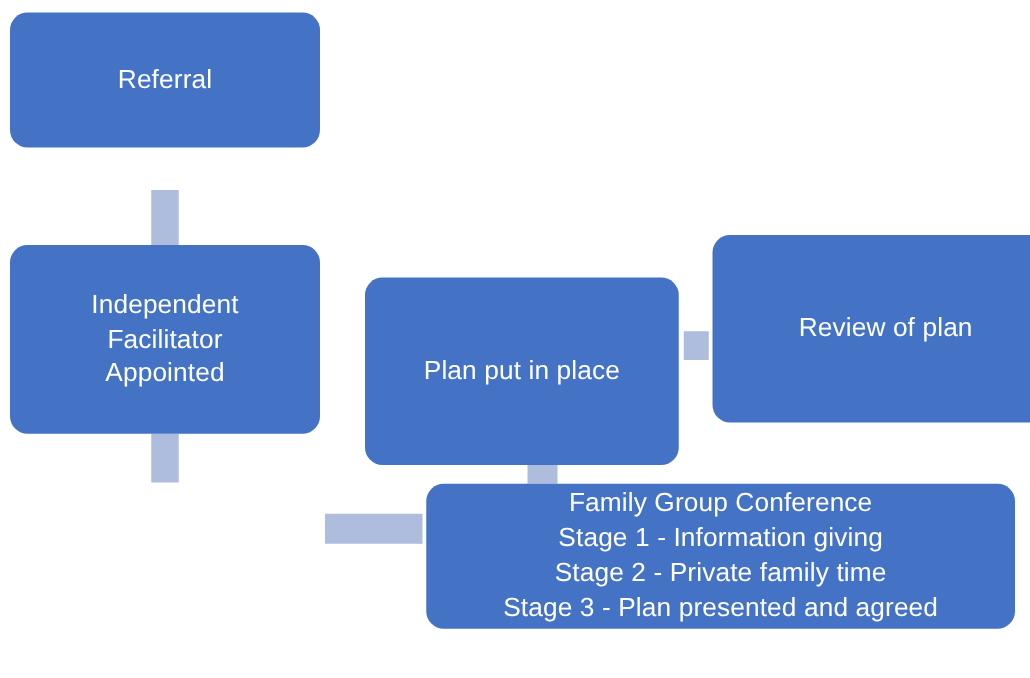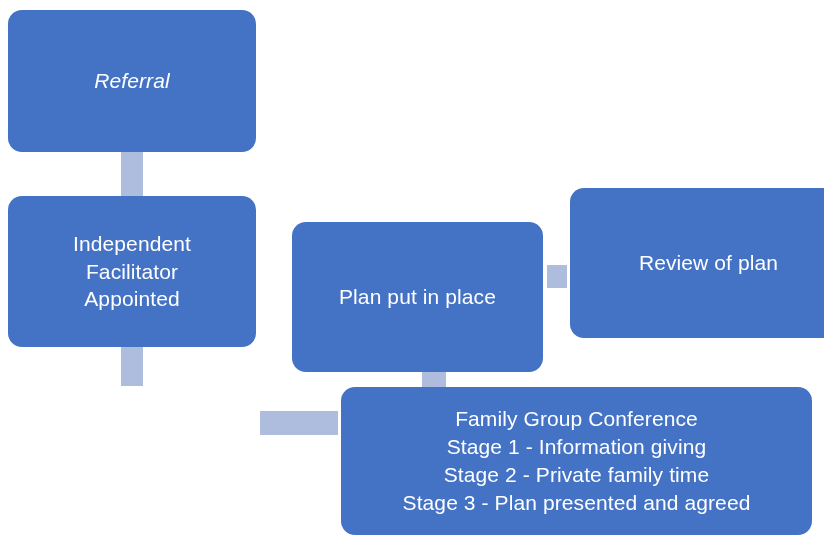--- a/index.html
+++ b/index.html
@@ -49,28 +49,28 @@
   <div class="connector" style="left: 121px; top: 152px; width: 22px; height: 44px; background: rgb(174, 188, 222);"></div>
 
   <div class="connector" style="left: 121px; top: 347px; width: 22px; height: 39px; background: rgb(174, 188, 222);"></div>
 
   <div class="connector" style="left: 260px; top: 411px; width: 78px; height: 24px; background: rgb(174, 188, 222);"></div>
 
   <div class="connector" style="left: 422px; top: 352px; width: 24px; height: 35px; background: rgb(174, 188, 222);"></div>
 
   <div class="connector" style="left: 547px; top: 265px; width: 20px; height: 23px; background: rgb(174, 188, 222);"></div>
 
-  <div class="node" style="left: 8px; top: 10px; width: 248px; height: 142px; background: rgb(68, 114, 196); color: rgb(255, 255, 255); font-style: italic;">Referral</div>
+  <div class="node" style="left: 8px; top: 10px; width: 248px; height: 108px; background: rgb(68, 114, 196); color: rgb(255, 255, 255);">Referral</div>
 
   <div class="node node-multiline" style="left: 8px; top: 196px; width: 248px; height: 151px; background: rgb(68, 114, 196); color: rgb(255, 255, 255);">Independent
 Facilitator
 Appointed</div>
 
 
-  <div class="node node-multiline" style="left: 341px; top: 387px; width: 471px; height: 148px; background: rgb(68, 114, 196); color: rgb(255, 255, 255);">Family Group Conference
+  <div class="node node-multiline" style="left: 341px; top: 387px; width: 471px; height: 116px; background: rgb(68, 114, 196); color: rgb(255, 255, 255);">Family Group Conference
 Stage 1 - Information giving
 Stage 2 - Private family time
 Stage 3 - Plan presented and agreed</div>
 
   <div class="node" style="left: 292px; top: 202px; width: 251px; height: 150px; background: rgb(68, 114, 196); color: rgb(255, 255, 255); margin-top: 20px;">Plan put in place</div>
 
   <div class="node" style="left: 570px; top: 188px; width: 277px; height: 150px; background: rgb(68, 114, 196); color: rgb(255, 255, 255);">Review of plan</div>
 
 </div>
 

